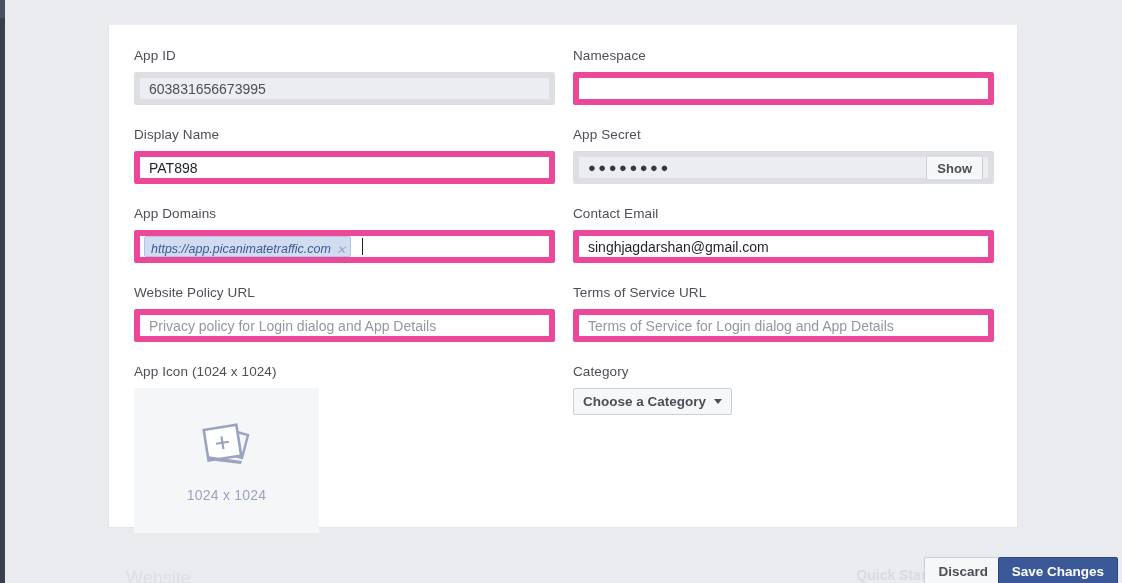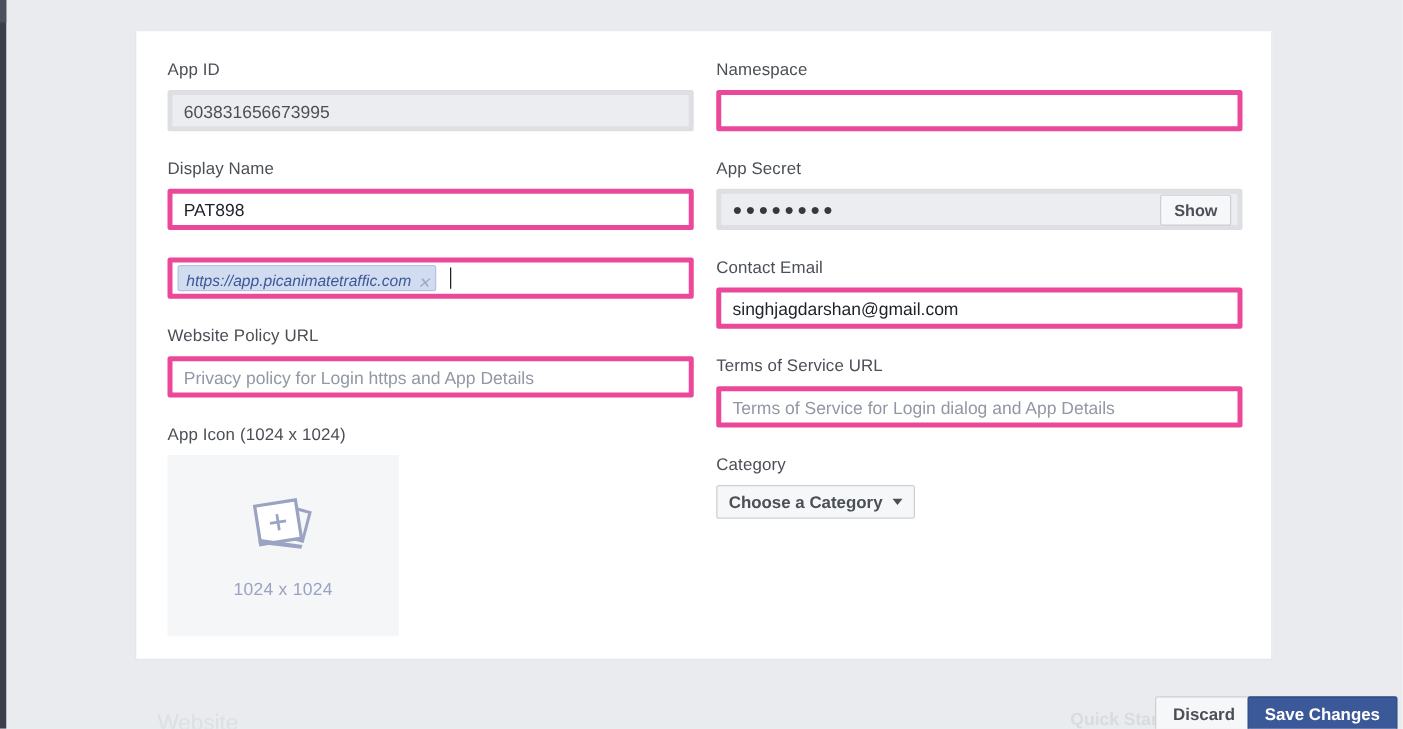--- a/index.html
+++ b/index.html
@@ -53,21 +53,21 @@
     font-size: 13.5px;
     color: #4b4f56;
     line-height: 16px;
     margin-bottom: 8px;
     letter-spacing: .1px;
   }
 
   .input {
     position: relative;
     height: 33px;
-    border: 4px solid #ec4899;
+    border: 6px solid #ec4899;
     background: #ffffff;
     border-radius: 2px;
     display: flex;
     align-items: center;
     padding: 0 9px;
     font-size: 14px;
     color: #1d2129;
   }
   .input.disabled {
     background: #ebedf0;
@@ -252,33 +252,34 @@
         </div>
 
         <div class="field">
           <div class="label">Display Name</div>
           <div class="input">
             <span>PAT898</span>
           </div>
         </div>
 
         <div class="field">
+          <div class="label">App Domains</div>
           <div class="input tokenfield">
             <span class="token">
               <span>https://app.picanimatetraffic.com</span>
               <span class="token-x">✕</span>
             </span>
             <span class="caret-bar"></span>
           </div>
         </div>
 
         <div class="field">
           <div class="label">Website Policy URL</div>
           <div class="input">
-            <span class="ph">Privacy policy for Login https and App Details</span>
+            <span class="ph">Privacy policy for Login dialog and App Details</span>
           </div>
         </div>
 
         <div class="field">
           <div class="label">App Icon (1024 x 1024)</div>
           <div class="uploader">
             <span>
               <svg width="58" height="50" viewBox="0 0 58 50" fill="none">
                 <g stroke="#9aa4c2" stroke-width="2.4" fill="none">
                   <path d="M32 11 L50 16 L44 39 L26 34 Z"></path>

